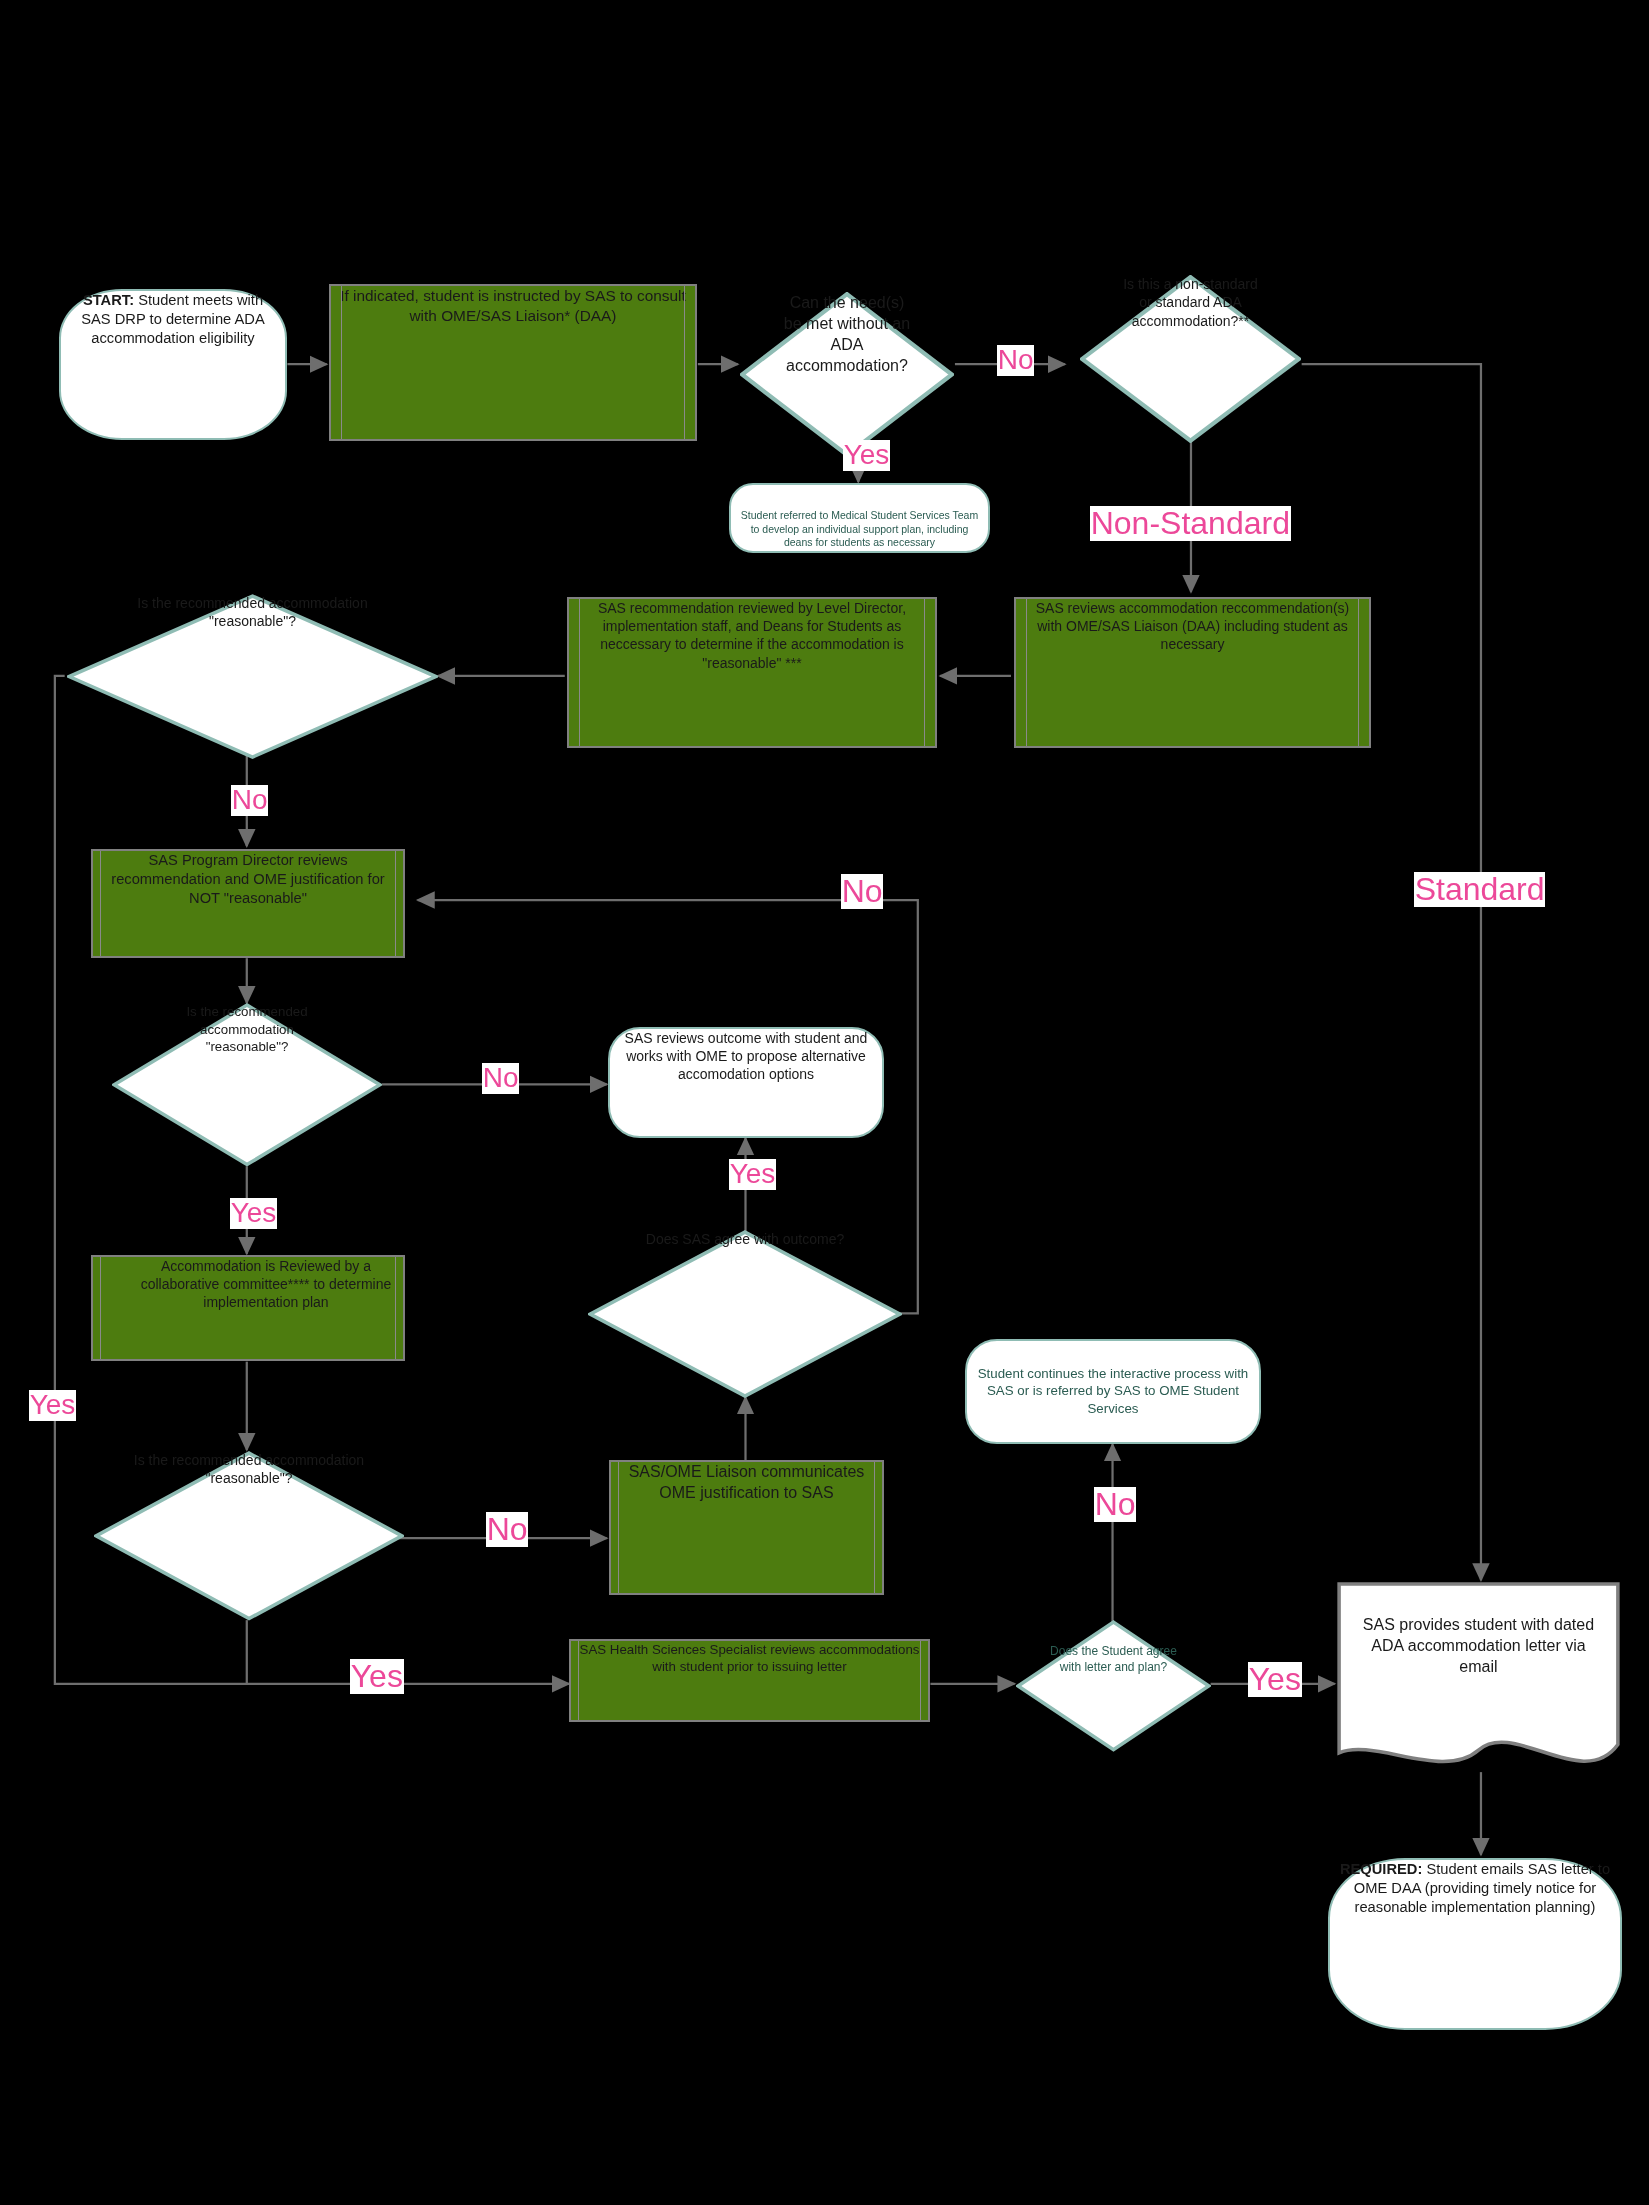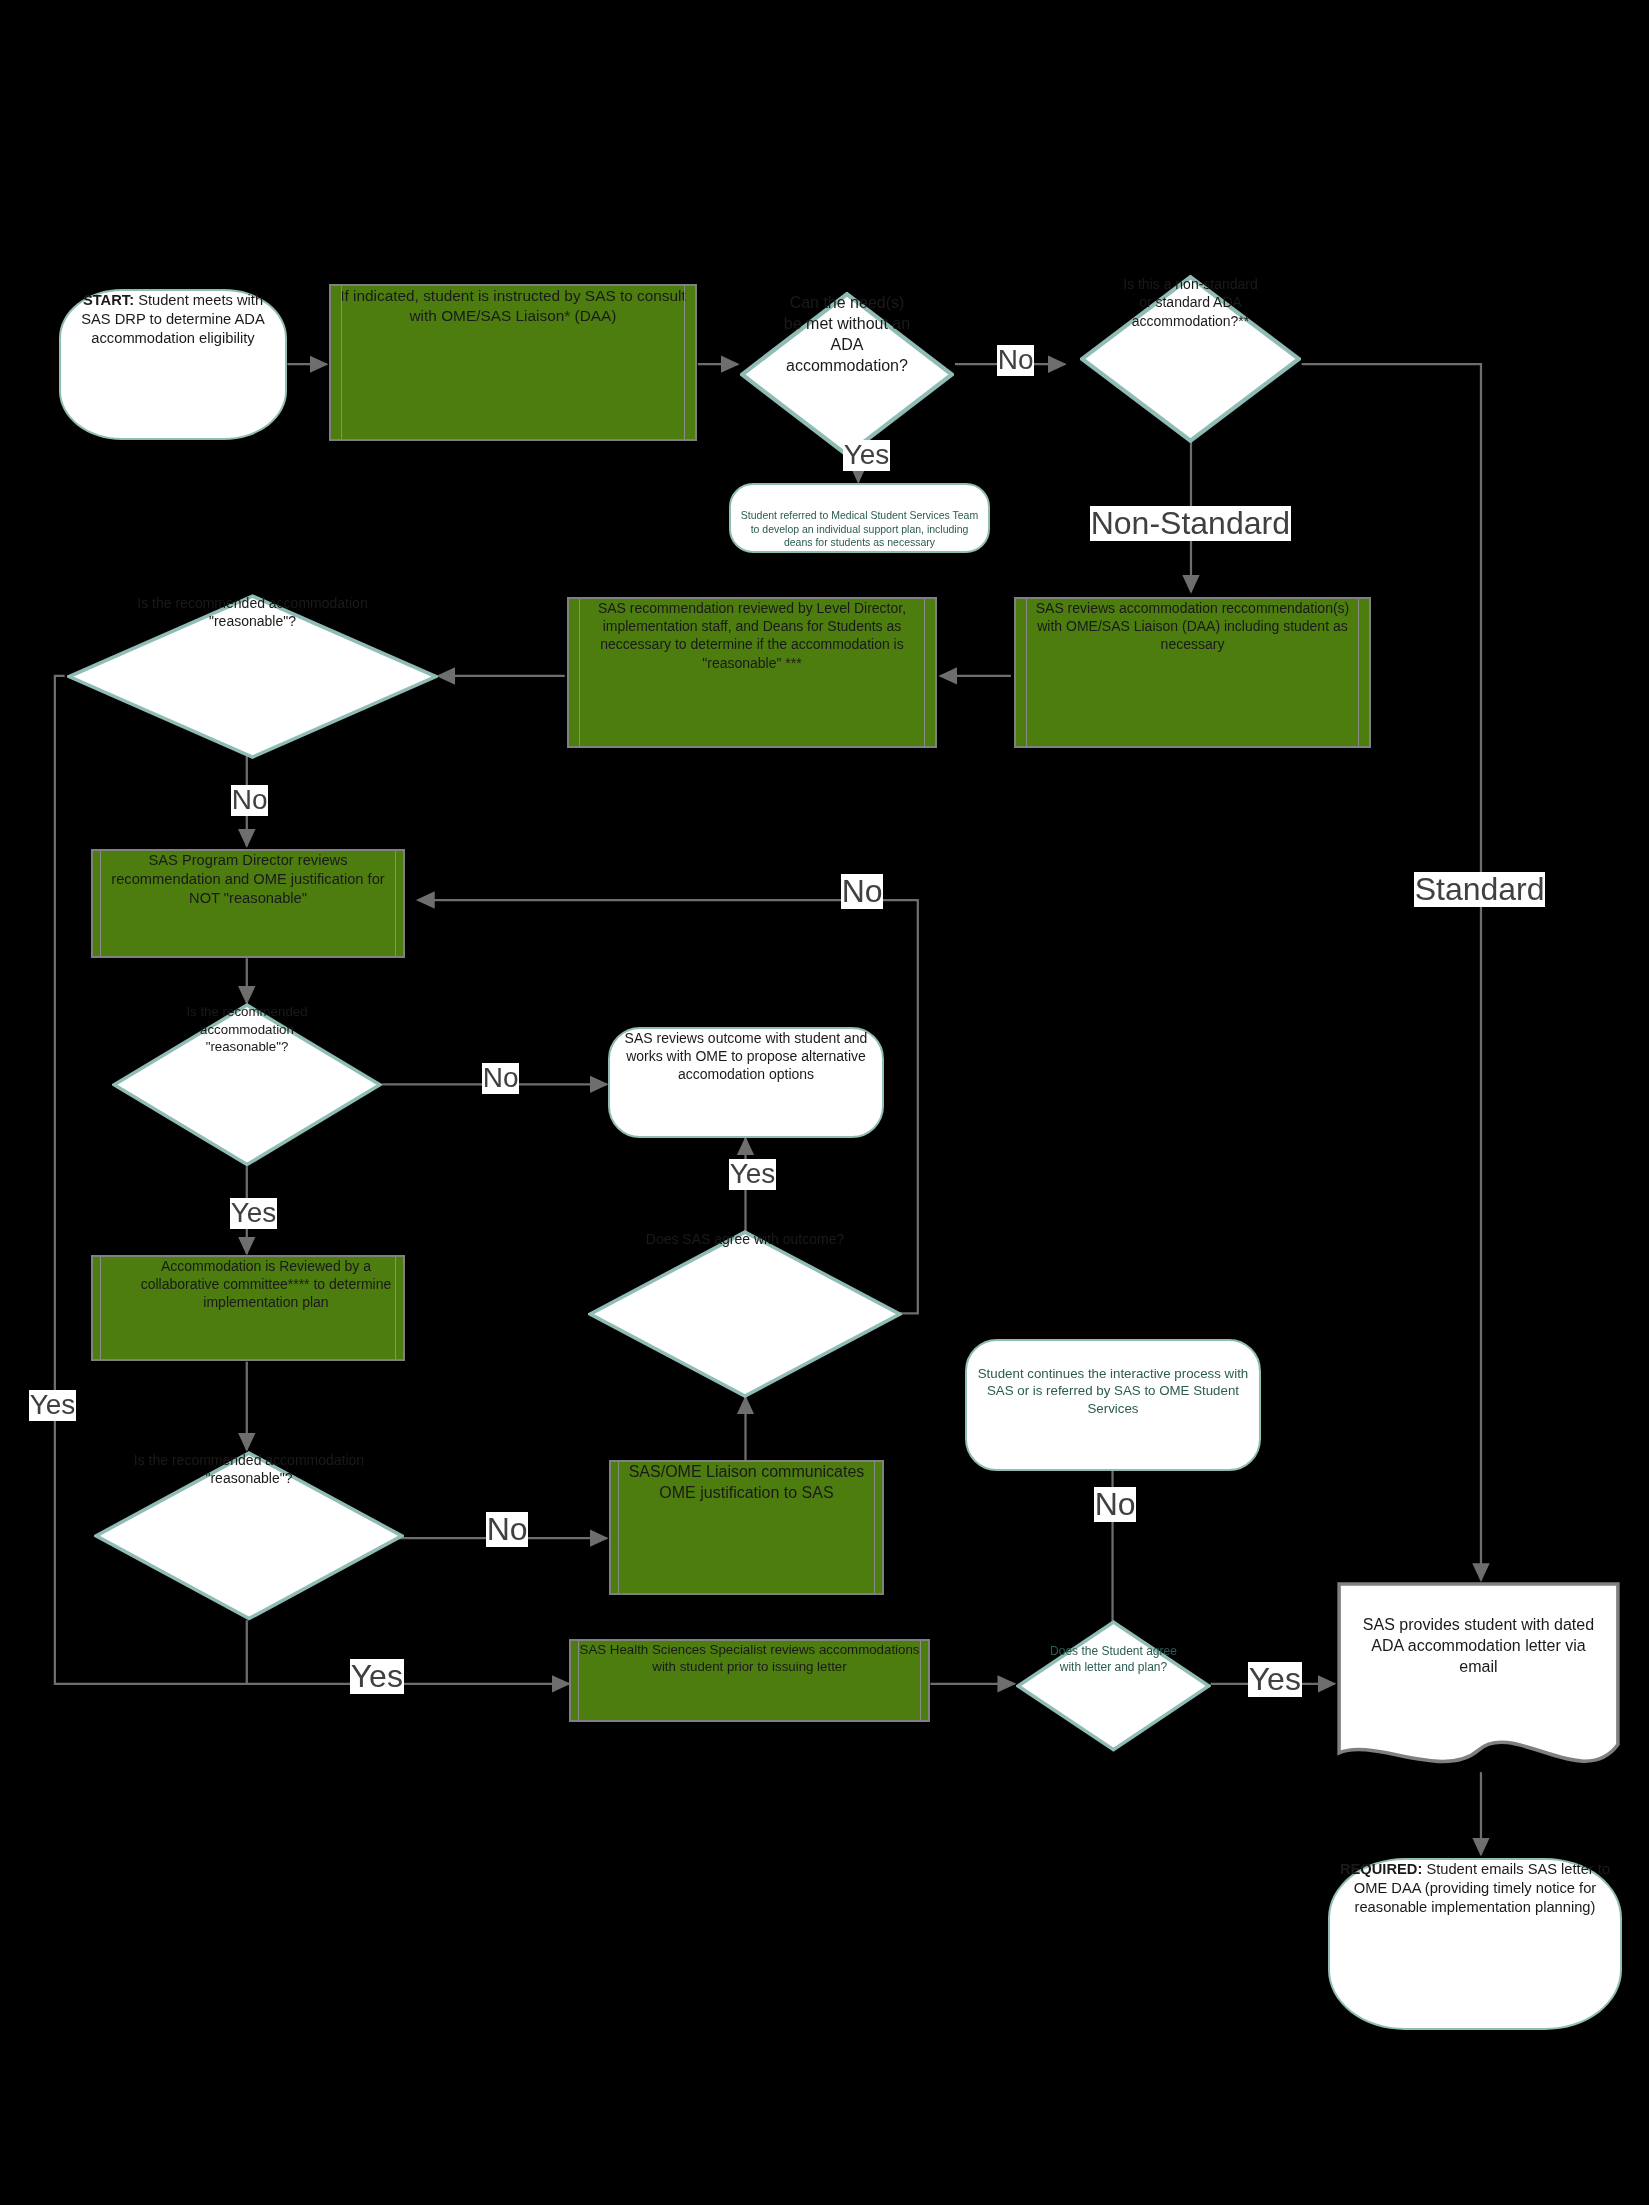--- a/index.html
+++ b/index.html
@@ -103,21 +103,21 @@
     width: 88%;
     text-align: center;
     line-height: 1.32;
     white-space: pre-line;
   }
 
   
   .elabel {
     position: absolute;
     background: #ffffff;
-    color: #404040;
+    color: #ec4899;
     line-height: 1;
     padding: 1.4px 0.7px;
     white-space: nowrap;
     text-align: left;
   }
   .branch-big { font-size: 28px; }
   .branch-huge { font-size: 32px; }
 
   .tealtext { color: #2b5c52; margin-top: 24px; }
   .b { font-weight: bold; }
@@ -263,21 +263,21 @@
     <span class="txt">Accommodation is Reviewed by a collaborative committee**** to determine implementation plan</span>
   </div>
 
   <div class="node n-dia" style="left:588px; top:1230px; width:314px; height:168px; font-size:14px;">
     <svg class="dshape" viewBox="0 0 448 240" preserveAspectRatio="none">
       <polygon points="224,3 445,120 224,237 3,120" fill="#ffffff" stroke="#8FBCB4" stroke-width="5"></polygon>
     </svg>
     <span class="dlabel" style="width:84%;">Does SAS agree with outcome?</span>
   </div>
 
-  <div class="node n-round" style="left:965px; top:1339px; width:296px; height:132px; font-size:13.3px;">
+  <div class="node n-round" style="left:965px; top:1339px; width:296px; height:105px; font-size:13.3px;">
     <span class="txt tealtext">Student continues the interactive process with SAS or is referred by SAS to OME Student Services</span>
   </div>
 
   <div class="elabel branch-huge" style="left:1094px; top:1487px;">No</div>
 
   <div class="node n-dia" style="left:94px; top:1451px; width:310px; height:170px; font-size:14px;">
     <svg class="dshape" viewBox="0 0 442 242" preserveAspectRatio="none">
       <polygon points="221,3 439,121 221,239 3,121" fill="#ffffff" stroke="#8FBCB4" stroke-width="5"></polygon>
     </svg>
     <span class="dlabel" style="width:78%;">Is the recommended accommodation "reasonable"?</span>

